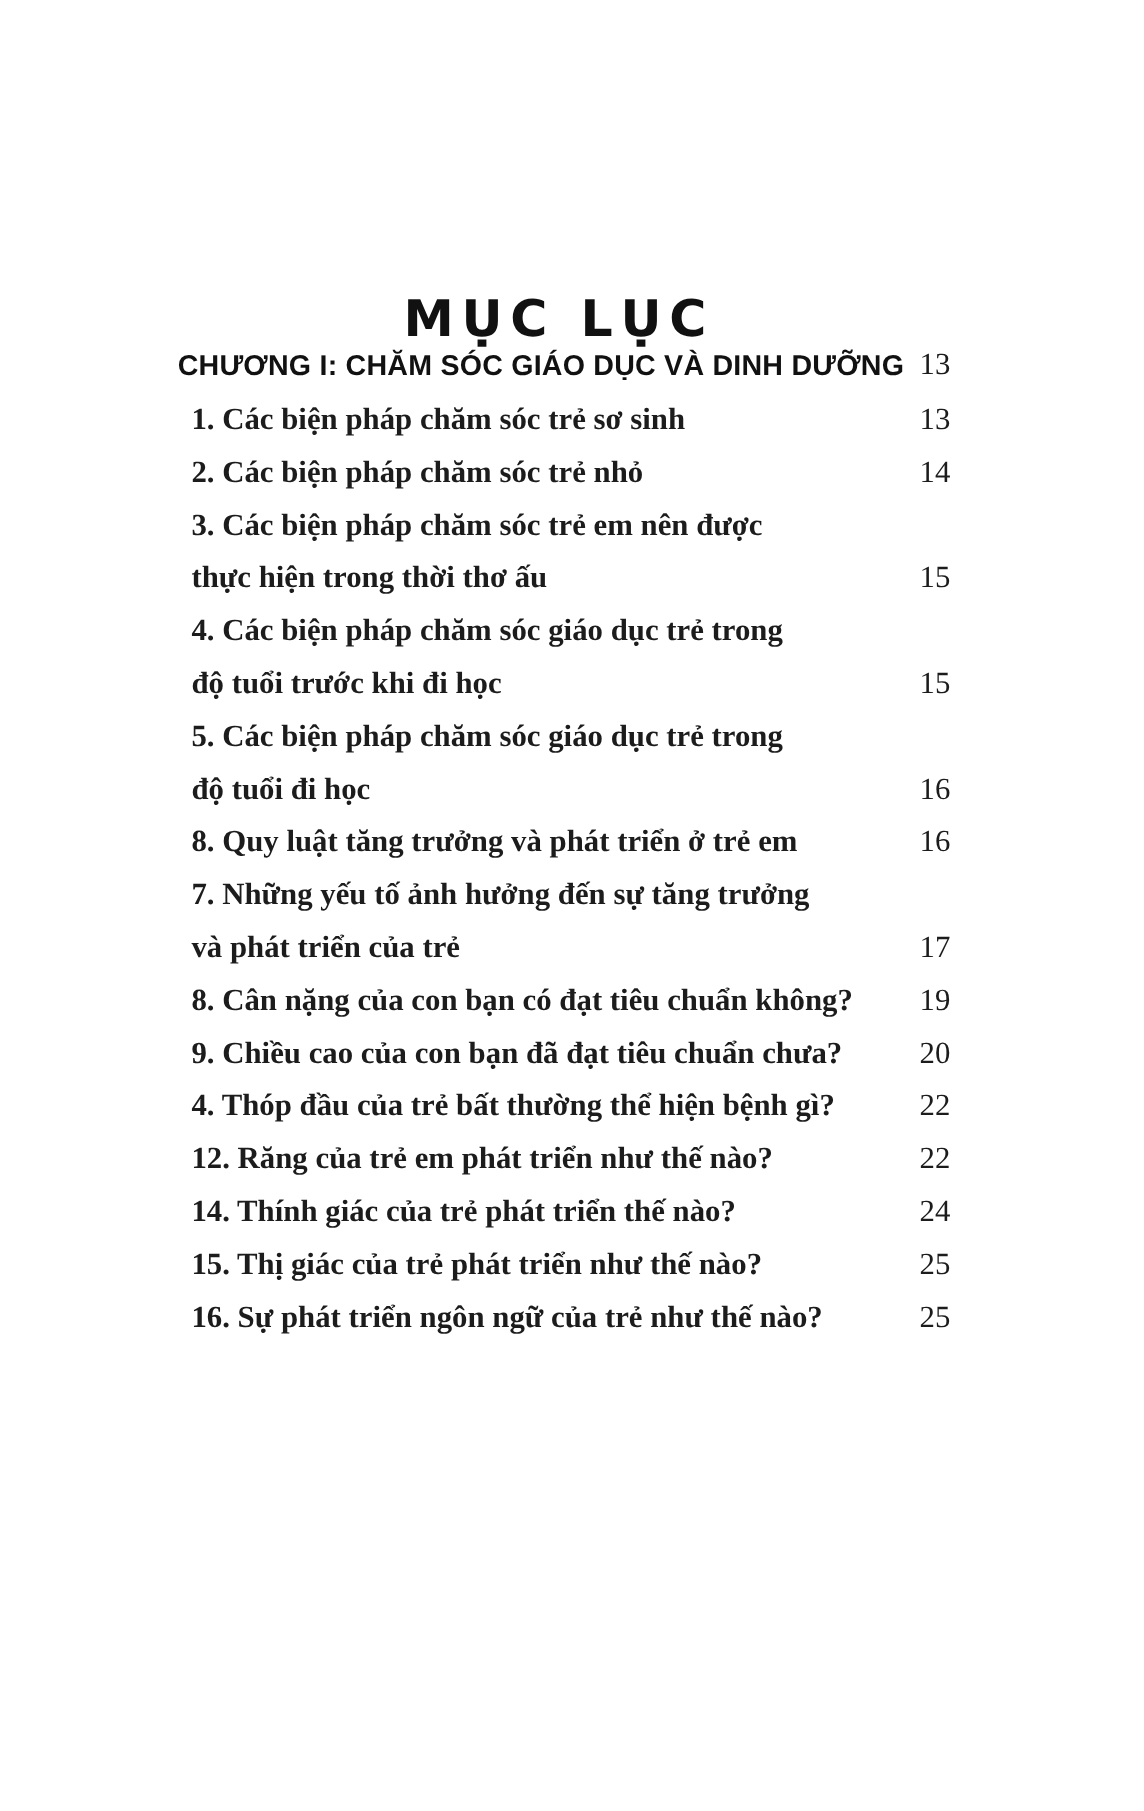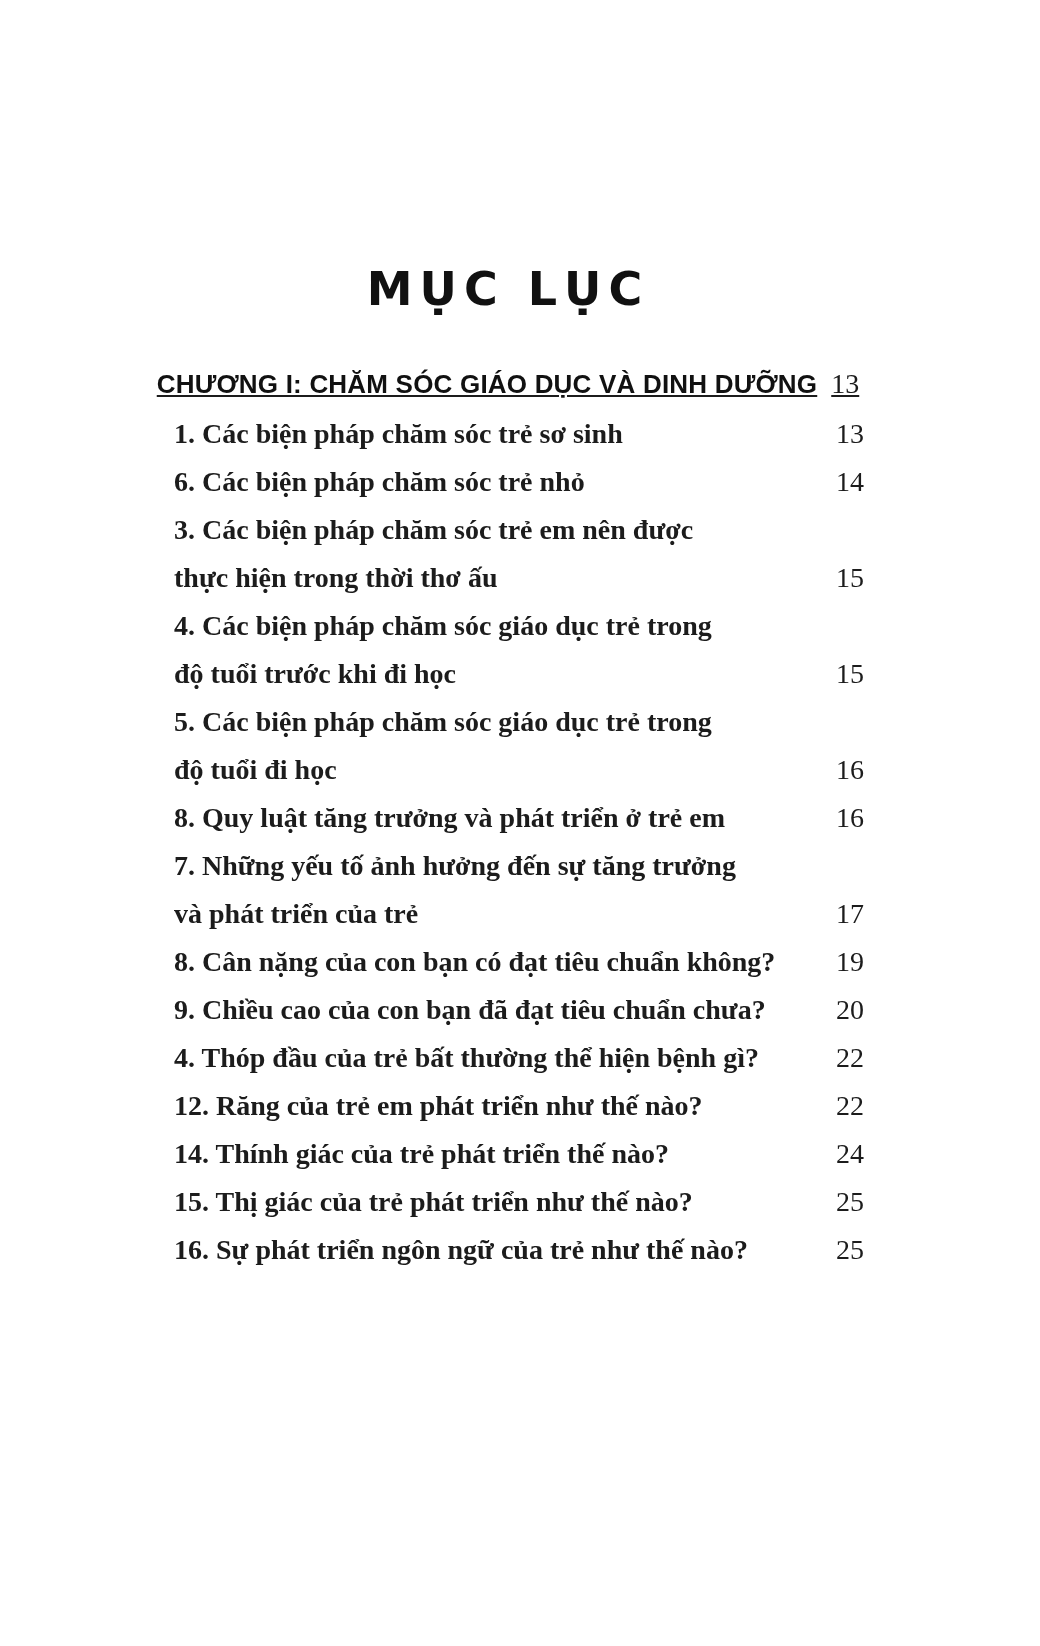--- a/index.html
+++ b/index.html
@@ -26,24 +26,22 @@
     margin-top: 262px;
     text-align: center;
     font-family: "DejaVu Sans", sans-serif;
     font-weight: 800;
     font-size: 46px;
     letter-spacing: 7px;
     color: #111111;
   }
   .chapter-row {
     display: flex;
-    justify-content: center;
+    justify-content: flex-end;
     align-items: flex-end;
-    margin-top: 52px;
-    text-decoration: underline;
   }
   .chapter-label {
     font-family: "Liberation Sans", sans-serif;
     font-weight: 700;
     font-size: 26px;
     letter-spacing: 0.2px;
     color: #111111;
   }
   .chapter-page {
     font-family: "Liberation Serif", serif;
@@ -86,21 +84,21 @@
       <span class="chapter-page">13</span>
     </div>
 
     <div class="toc-list">
 
     <div class="toc-row">
         <span class="toc-text">1. Các biện pháp chăm sóc trẻ sơ sinh</span>
         <span class="toc-page">13</span>
       </div>
         <div class="toc-row">
-        <span class="toc-text">6. Các biện pháp chăm sóc trẻ nhỏ</span>
+        <span class="toc-text">2. Các biện pháp chăm sóc trẻ nhỏ</span>
         <span class="toc-page">14</span>
       </div>
         <div class="toc-row">
         <span class="toc-text">3. Các biện pháp chăm sóc trẻ em nên được
 thực hiện trong thời thơ ấu</span>
         <span class="toc-page">15</span>
       </div>
         <div class="toc-row">
         <span class="toc-text">4. Các biện pháp chăm sóc giáo dục trẻ trong
 độ tuổi trước khi đi học</span>

